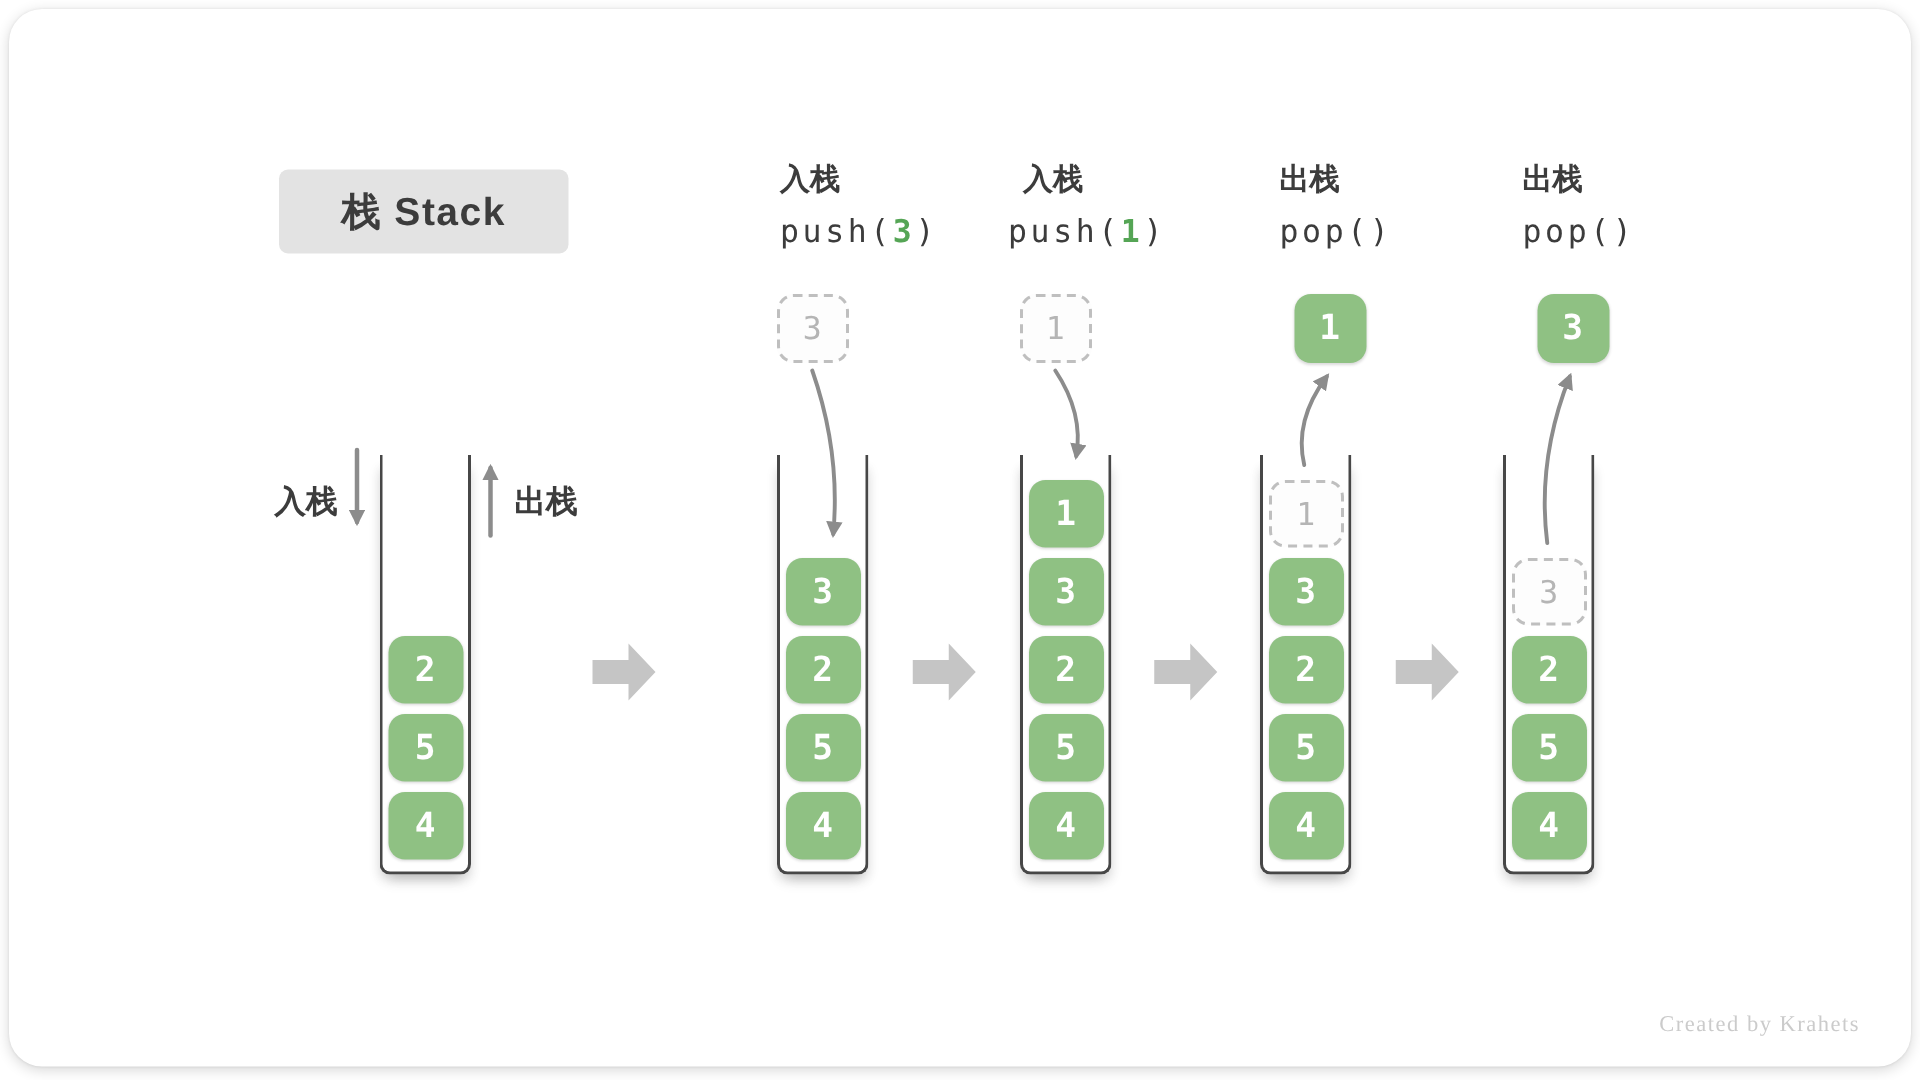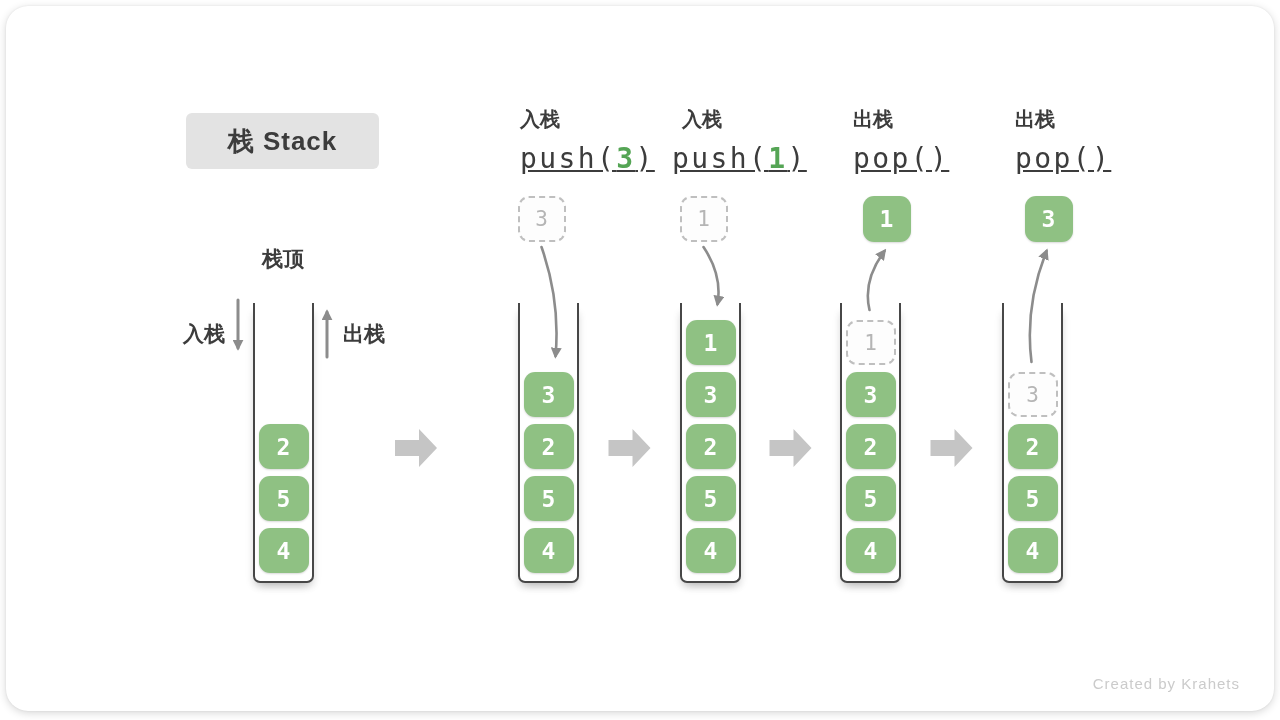--- a/index.html
+++ b/index.html
@@ -8,49 +8,48 @@
   .card{position:absolute;left:6px;top:6px;right:6px;bottom:9px;background:#fff;
         border-radius:22px;box-shadow:0 2px 9px rgba(0,0,0,.16),0 0 2px rgba(0,0,0,.08);}
   .abs{position:absolute;}
   .title-box{position:absolute;left:186px;top:113px;width:193px;height:56px;border-radius:6px;
              background:var(--title-bg);display:flex;align-items:center;justify-content:center;
              font-family:Liberation Sans, sans-serif;font-size:26px;font-weight:600;
              letter-spacing:1px;color:var(--text-dark);}
   .legend{position:absolute;font-size:21px;font-weight:700;color:var(--text-dark);}
   .op-label{position:absolute;font-size:20px;font-weight:600;color:var(--text-dark);}
   .code-line{position:absolute;font-family:"DejaVu Sans Mono","Liberation Mono",monospace;
-             font-size:28px;letter-spacing:2.4px;color:var(--text-dark);white-space:nowrap;text-decoration:underline;}
+             font-size:21px;letter-spacing:2.4px;color:var(--text-dark);white-space:nowrap;}
   .code-arg{color:var(--code-green);font-weight:bold;}
   .tube{position:absolute;border-left:2px solid var(--wall-gray);border-right:2px solid var(--wall-gray);
         border-bottom:2px solid var(--wall-gray);border-radius:0 0 7px 7px;box-sizing:border-box;
         background:#fff;box-shadow:0 7px 9px -3px rgba(0,0,0,.12),-4px 6px 8px -4px rgba(0,0,0,.10),4px 6px 8px -4px rgba(0,0,0,.10);}
   .cell{position:absolute;width:50px;height:45px;border-radius:11px;display:flex;align-items:center;
         justify-content:center;font-family:"DejaVu Sans Mono","Liberation Mono",monospace;
         font-weight:bold;font-size:23px;box-sizing:border-box;}
   .cell.solid{background:var(--cell-green);color:#fff;box-shadow:0 1px 2px rgba(0,0,0,.15);}
   .cell.ghost{background:#fdfdfd;border:2px dashed var(--ghost-border);color:var(--ghost-text);
               font-weight:normal;font-size:21px;}
   .cell.float{width:48px;height:46px;}
   .curve{fill:none;stroke:var(--arrow-gray);stroke-width:2.6px;stroke-linecap:round;}
   .thick{stroke-width:3px;}
   .flow{fill:var(--block-arrow);}
   #ah-path{fill:var(--arrow-gray);}
-  .watermark{position:absolute;right:40px;top:675px;font-family:Liberation Sans, sans-serif;
+  .watermark{position:absolute;right:40px;top:675px;font-family:Liberation Serif, serif;
              font-size:15px;letter-spacing:1px;color:var(--watermark-gray);}
   #arrow-overlay{position:absolute;left:0;top:0;pointer-events:none;}
 </style>
 </head>
 <body>
 
 <div class="canvas">
   <div class="card"></div>
 
   <div class="title-box">栈 Stack</div>
 
-  <div class="legend" style="left:203px;top:245px;width:160px;text-align:center;">栈顶</div>
   <div class="legend" style="left:105px;top:320px;width:120px;text-align:right;">入栈</div>
   <div class="legend" style="left:343px;top:320px;width:120px;text-align:left;">出栈</div>
 
   <div id="diagram" class="abs" style="left:0;top:0;width:1280px;height:720px;">
       <div>
         <div class="tube" style="left: 253px; top: 303px; width: 61px; height: 280px;"></div>
         <div class="cell solid" style="left: 258.5px; top: 424px;">2</div>
         <div class="cell solid" style="left: 258.5px; top: 476px;">5</div>
         <div class="cell solid" style="left: 258.5px; top: 528px;">4</div>
       </div>

